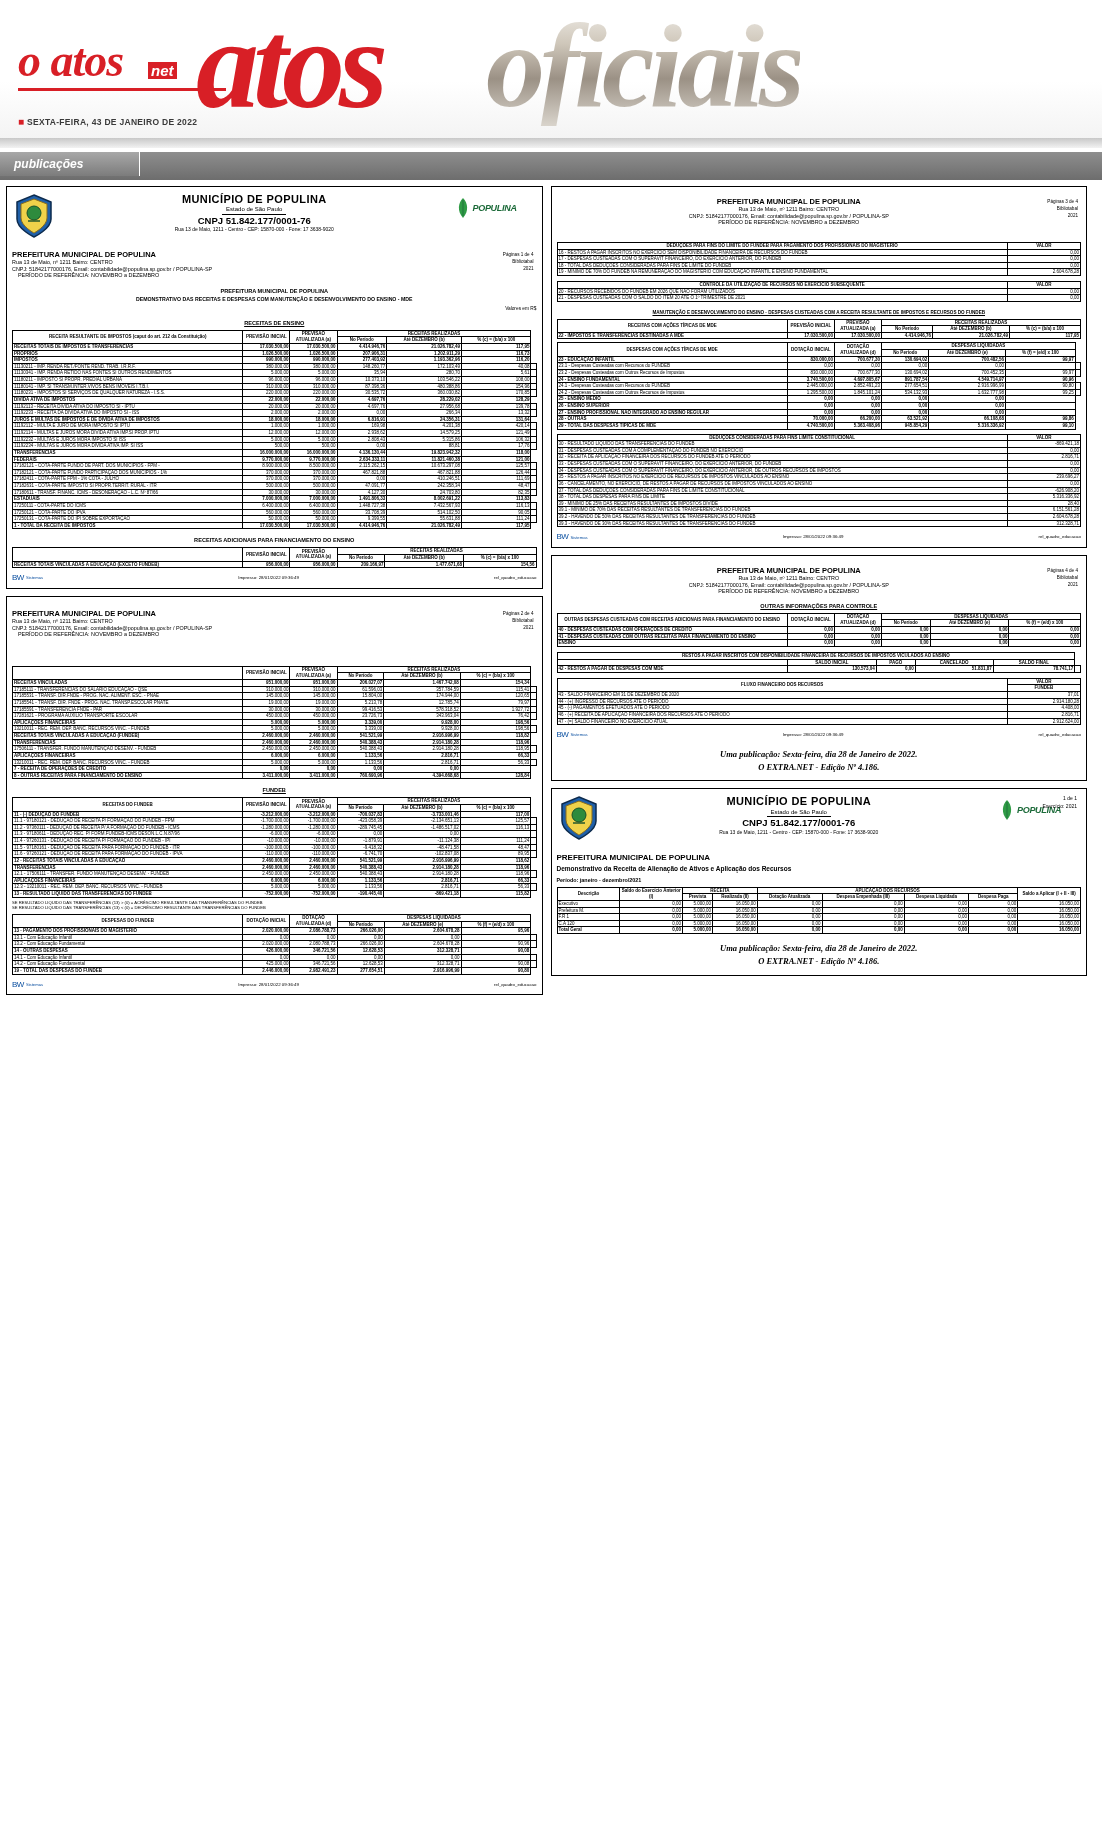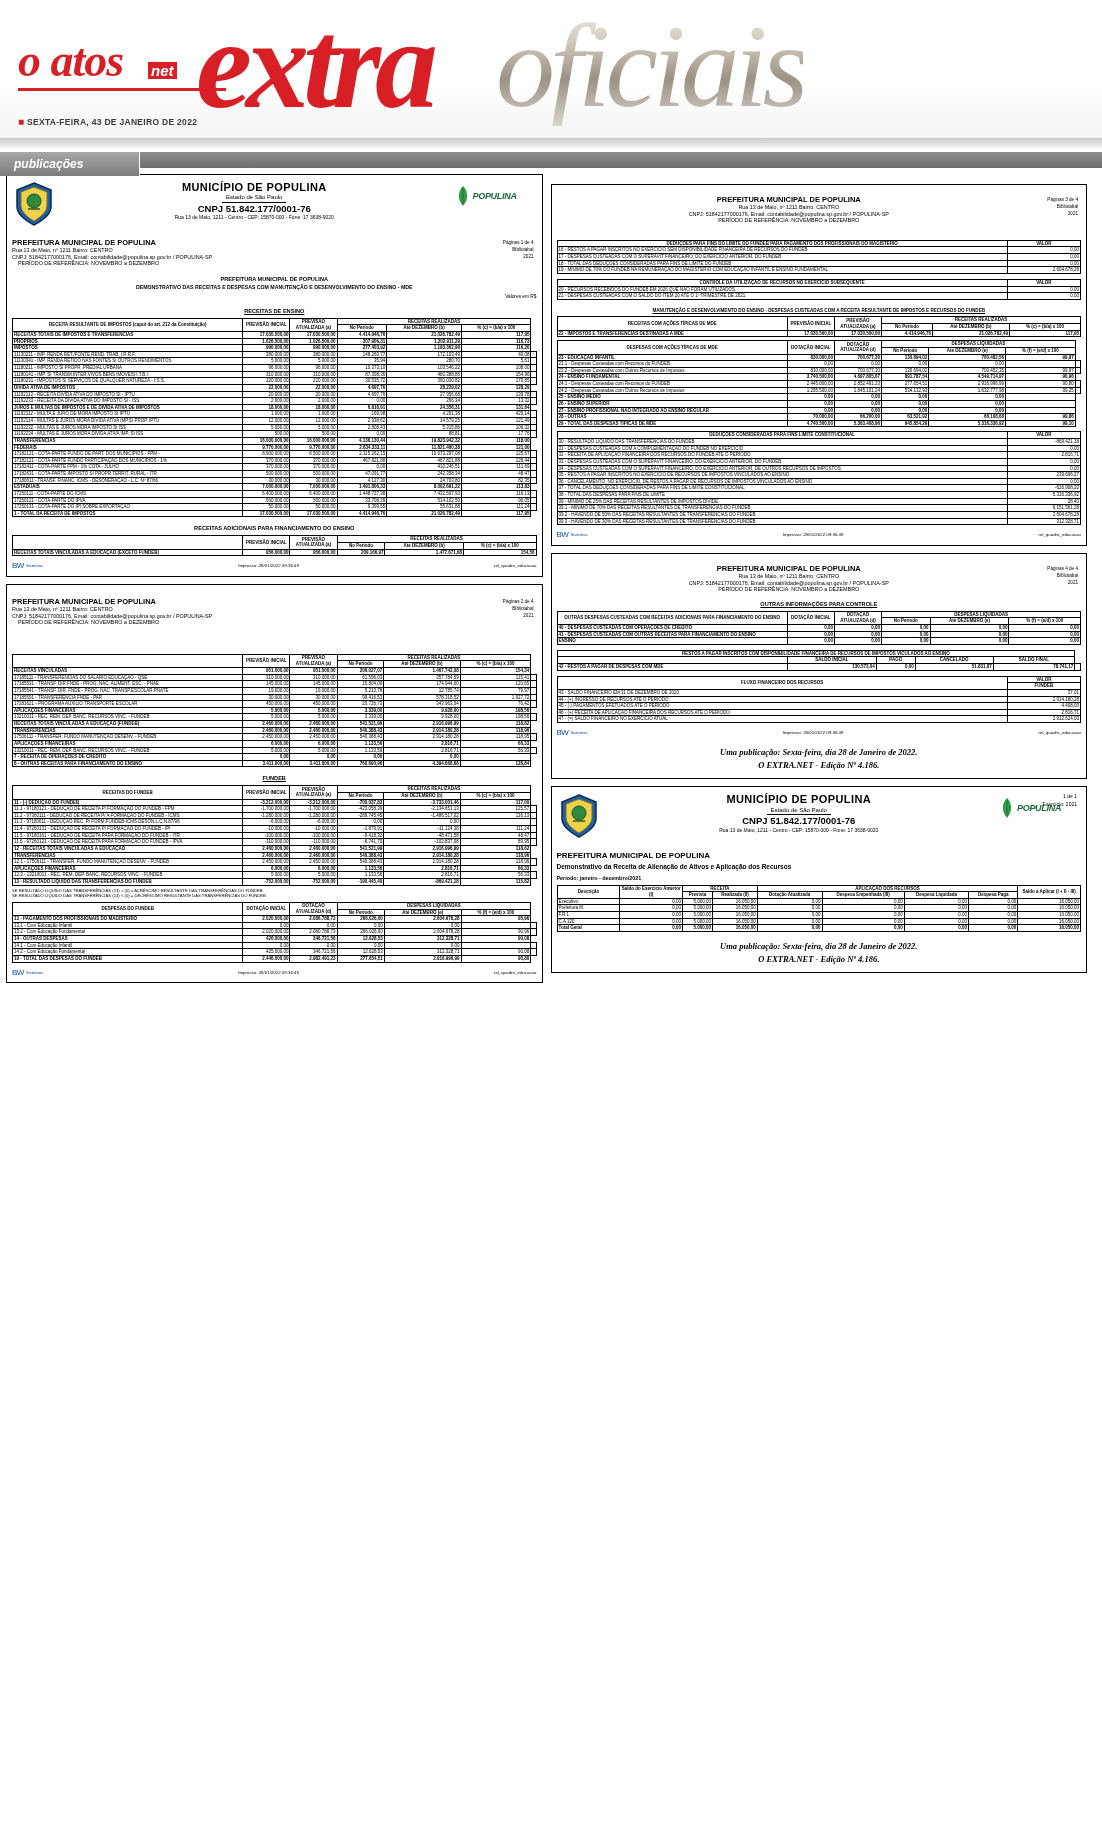--- a/index.html
+++ b/index.html
@@ -47,53 +47,53 @@
   }
   .brand-date .dot { color:#d81f26; font-size:10px; }
   .brand-atos {
     position:absolute; left:196px; top:2px;
     font-family:"Liberation Serif", serif;
     font-style: italic; font-weight:700;
     font-size: 126px; color:#d81f26;
     letter-spacing:-6px; line-height:1;
   }
   .brand-oficiais {
-    position:absolute; left:496px; top:8px;
+    position:absolute; left:486px; top:8px;
     font-family:"Liberation Serif", serif;
-    font-style: italic; font-weight:400;
+    font-style: italic; font-weight:700;
     font-size: 118px;
     letter-spacing:-5px; line-height:1;
     color:#b9b0a4;
     background: linear-gradient(180deg,#efece7 0%,#cfc7ba 30%,#9b9185 60%,#d9d4cc 100%);
     -webkit-background-clip: text; background-clip:text;
     -webkit-text-fill-color: transparent;
   }
   .masthead-shadow {
     position:absolute; left:0; top:138px; width:1102px; height:10px;
     background: linear-gradient(180deg, rgba(0,0,0,.18), rgba(0,0,0,0));
   }
 
   
   .secbar {
-    position:relative; height:16px;
+    position:relative; height:28px;
     background: linear-gradient(180deg,#8e8e8e,#6d6d6d);
     margin-top:4px;
   }
   .secbar-label {
     position:absolute; left:14px; top:5px;
     font-size:12px; font-weight:700; font-style:italic; color:#ffffff;
   }
   .secbar-tab {
     position:absolute; left:0; top:0; width:140px; height:24px;
     background: linear-gradient(180deg,#a8a8a8,#7c7c7c);
     border-right:1px solid #fff;
   }
 
   
-  .body-cols { display:flex; gap:8px; padding:6px 15px 0 6px;align-items:center; }
+  .body-cols { display:flex; gap:8px; padding:6px 15px 0 6px; }
   .col { width:541px; }
 
   .doc {
     border:1px solid #000; background:#fff; padding:4px 5px 5px 5px; margin-bottom:7px;
     font-size:5.2px; line-height:1.22; color:#000;
   }
 
   
   .dochead { position:relative; min-height:54px; }
   .crest {
@@ -157,21 +157,21 @@
 <body>
 
 <div class="page">
 
   <div class="masthead">
     <div class="masthead-bg"></div>
     <div class="brand-oextra">o atos</div>
     <div class="brand-net">net</div>
     <div class="brand-rule"></div>
     <div class="brand-date"><span class="dot">■</span> <span>SEXTA-FEIRA, 43 DE JANEIRO DE 2022</span></div>
-    <div class="brand-atos">extra</div>
+    <div class="brand-atos">atos</div>
     <div class="brand-oficiais">oficiais</div>
     <div class="masthead-shadow"></div>
   </div>
 
   <div class="secbar">
     <div class="secbar-tab"></div>
     <div class="secbar-label">publicações</div>
   </div>
 
   <div class="body-cols">

